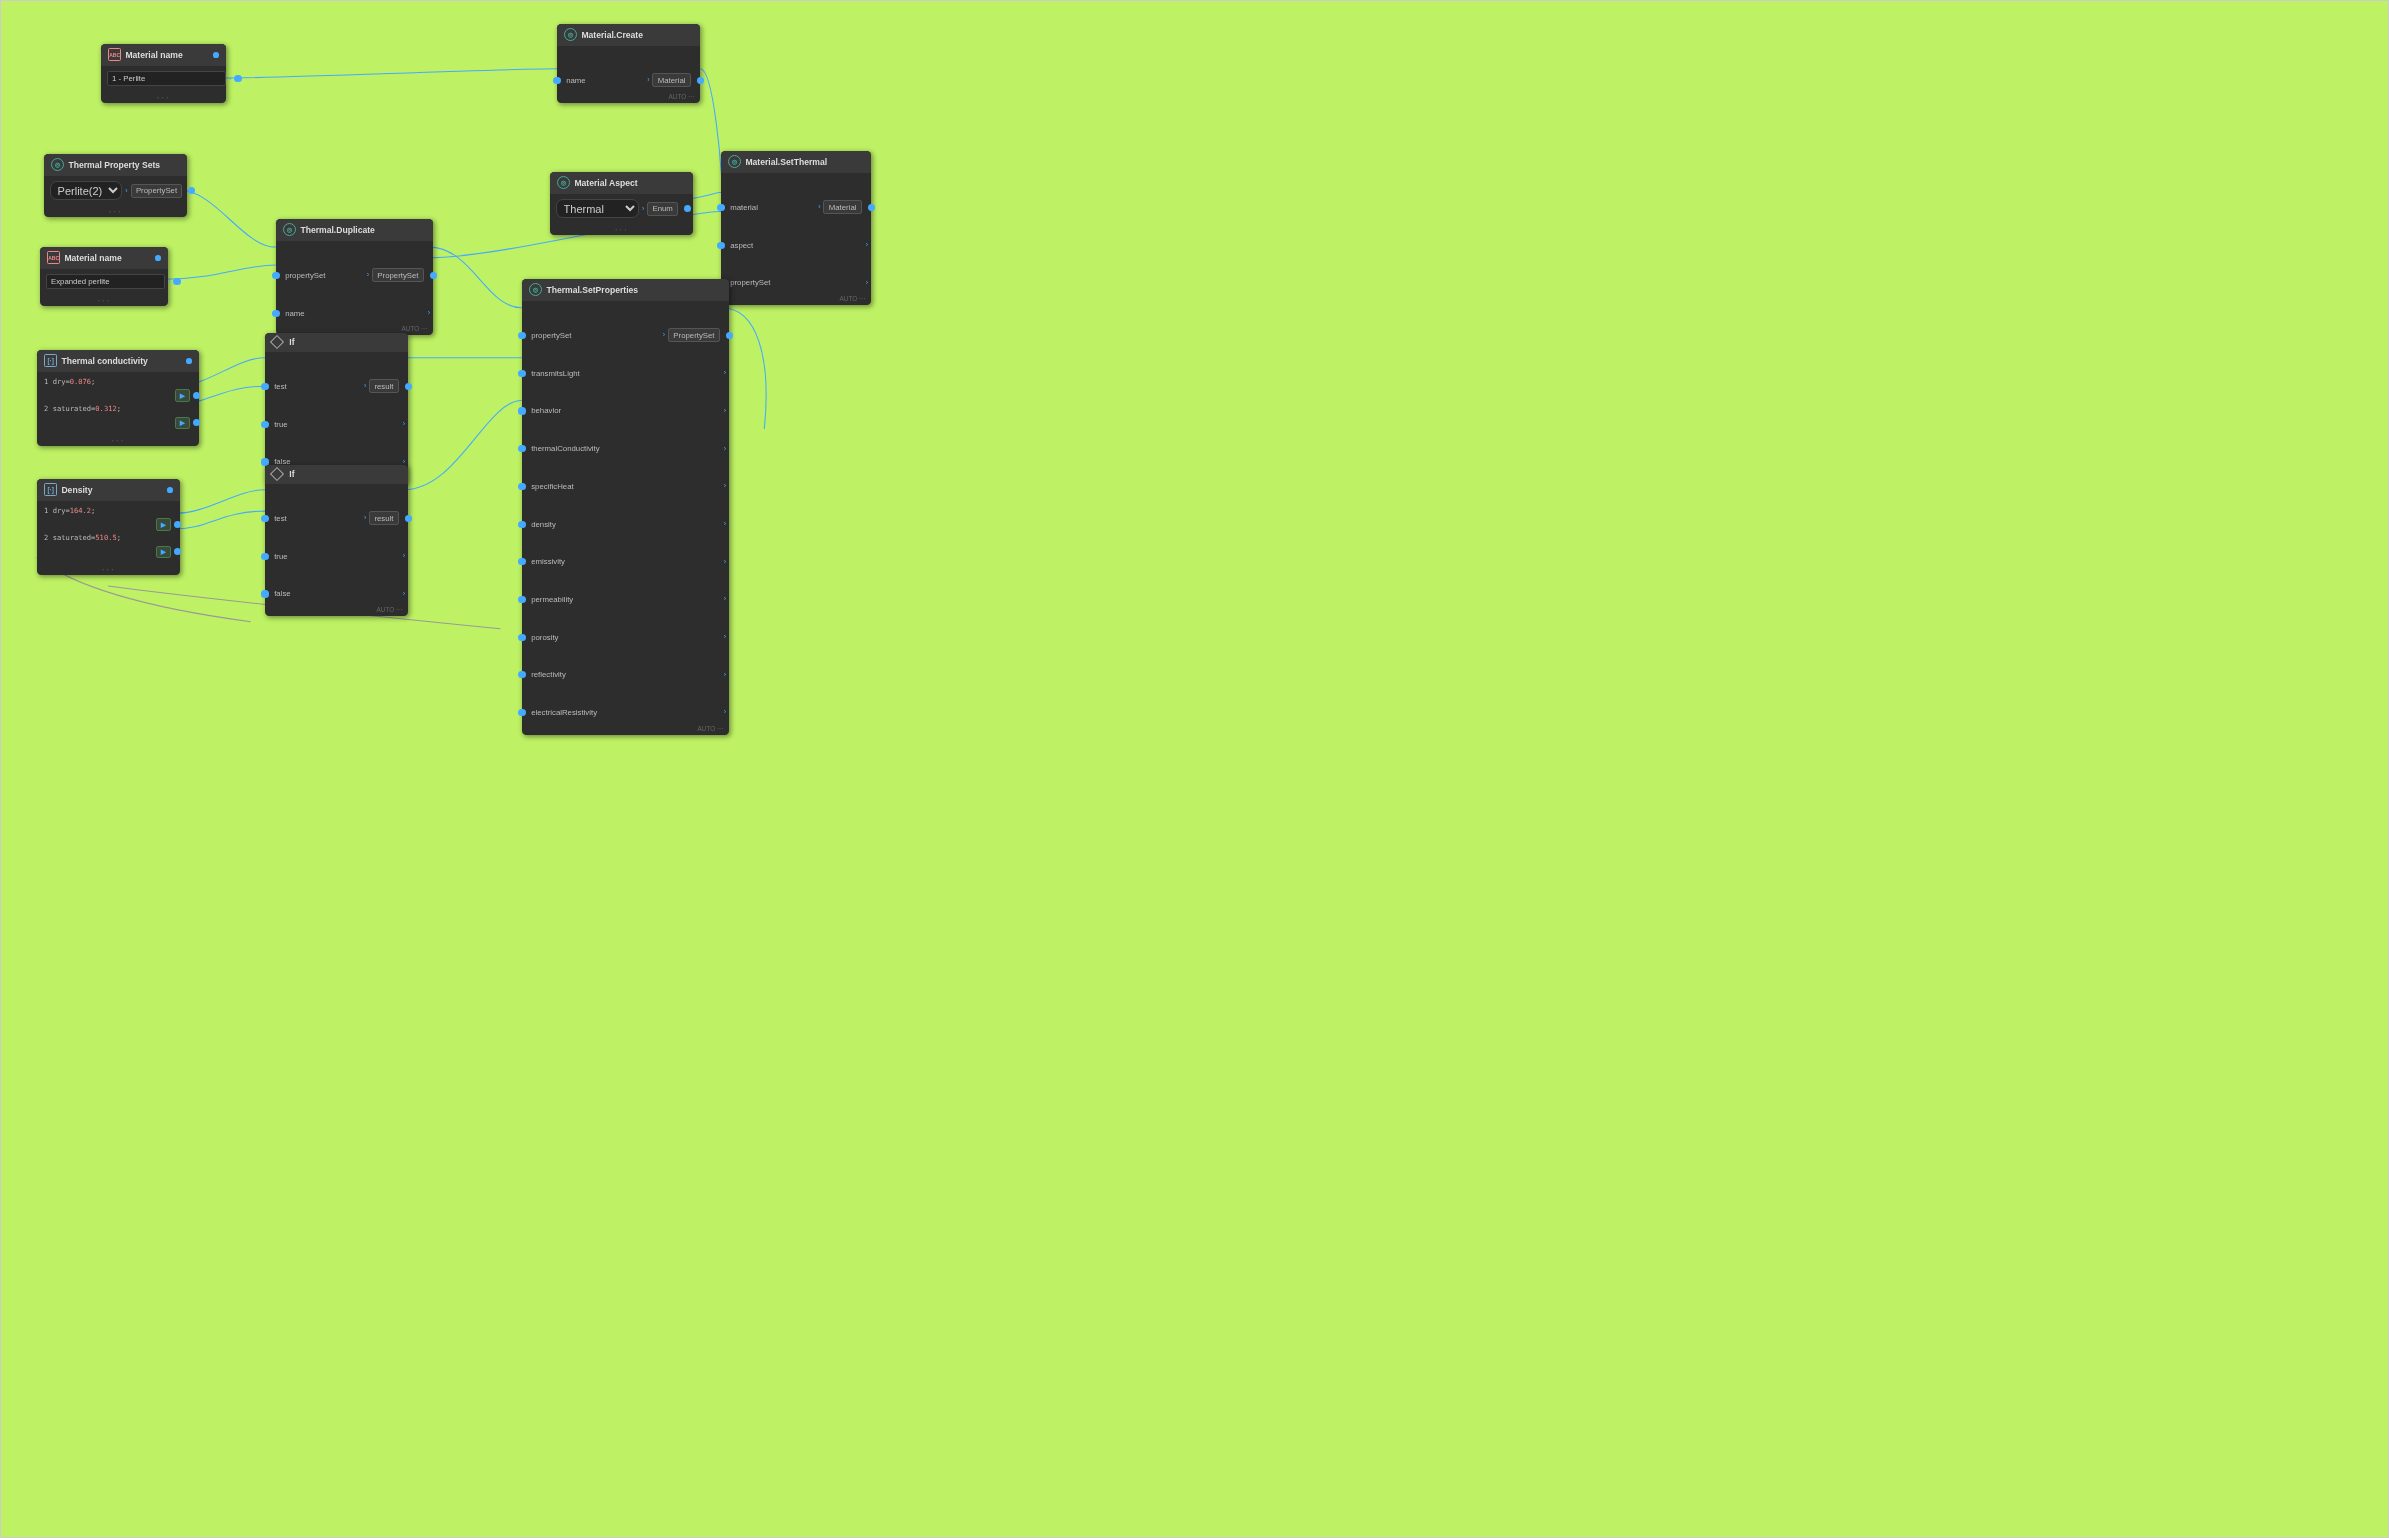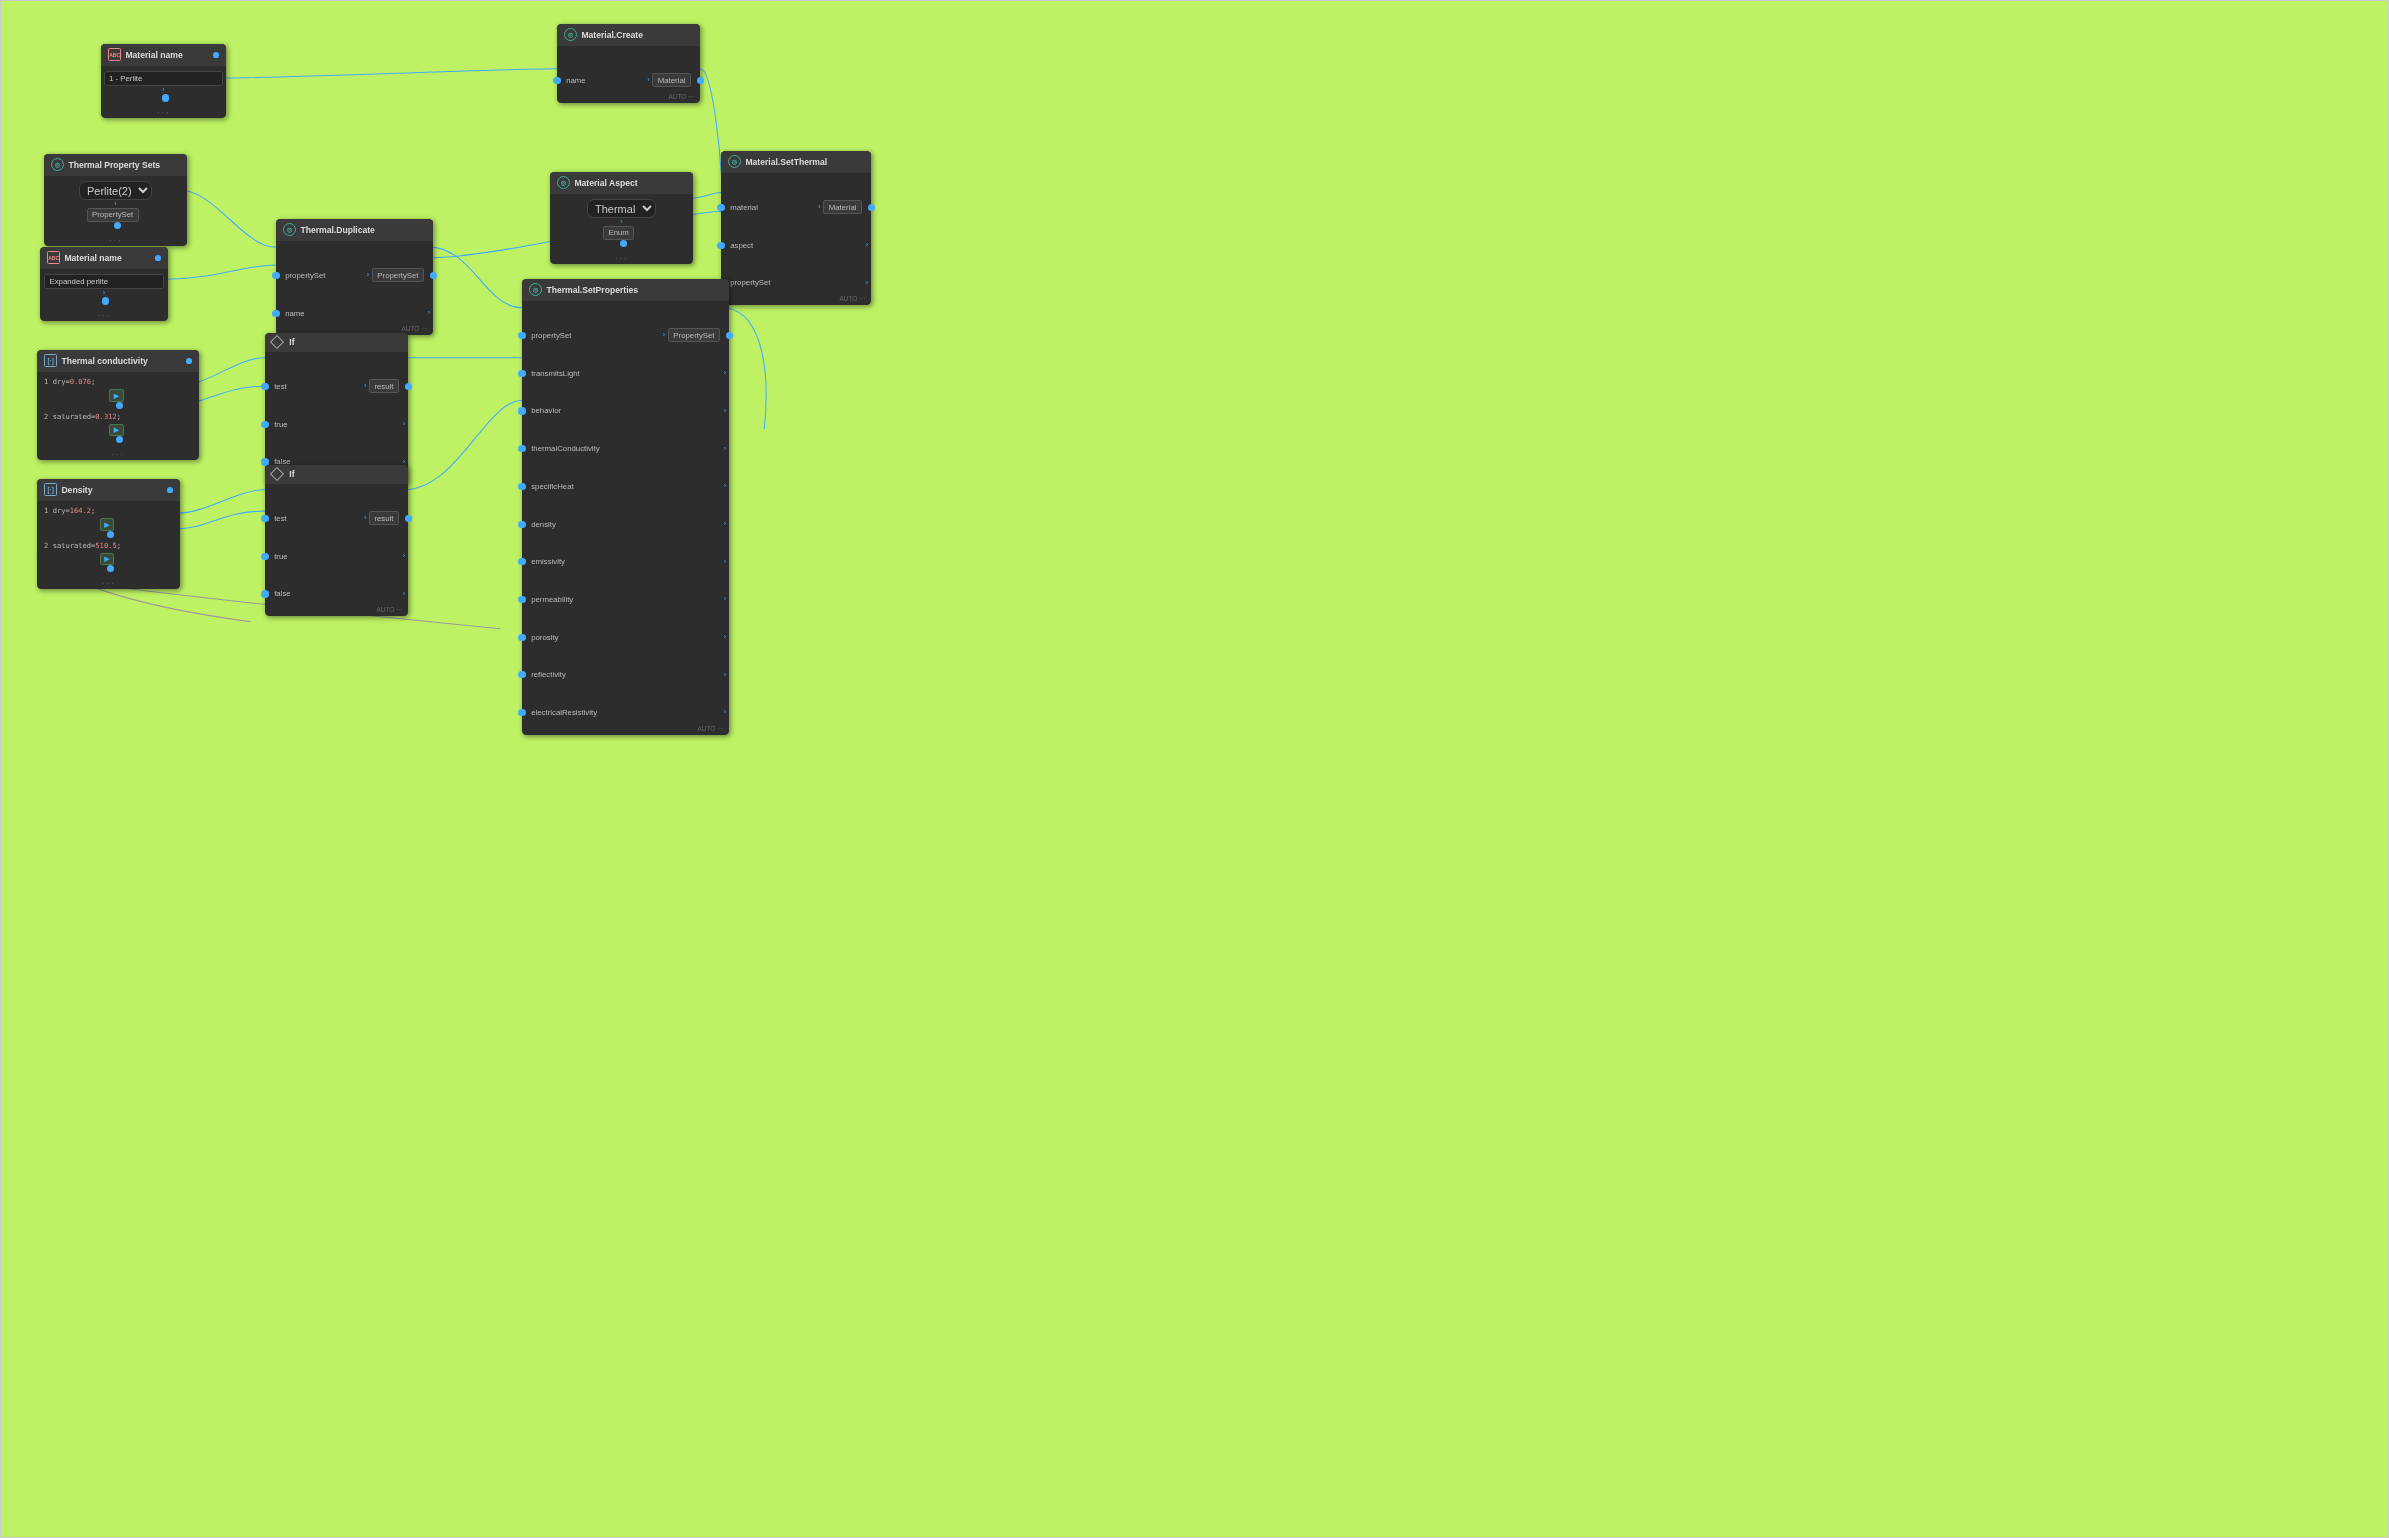--- a/index.html
+++ b/index.html
@@ -116,21 +116,20 @@
     }
     .port-arrow {
       font-size: 7.1px;
       color: #4af;
       padding: 0 2.9px;
     }
     .node-input-row {
       display: flex;
       align-items: center;
       padding: 1.4px 5.7px;
-      flex-direction: column;
     }
     .node-input {
       background: #222;
       border: 0.7px solid #444;
       border-radius: 2.1px;
       color: #ccc;
       padding: 2.1px 4.3px;
       font-size: 7.8px;
       flex: 1;
     }

